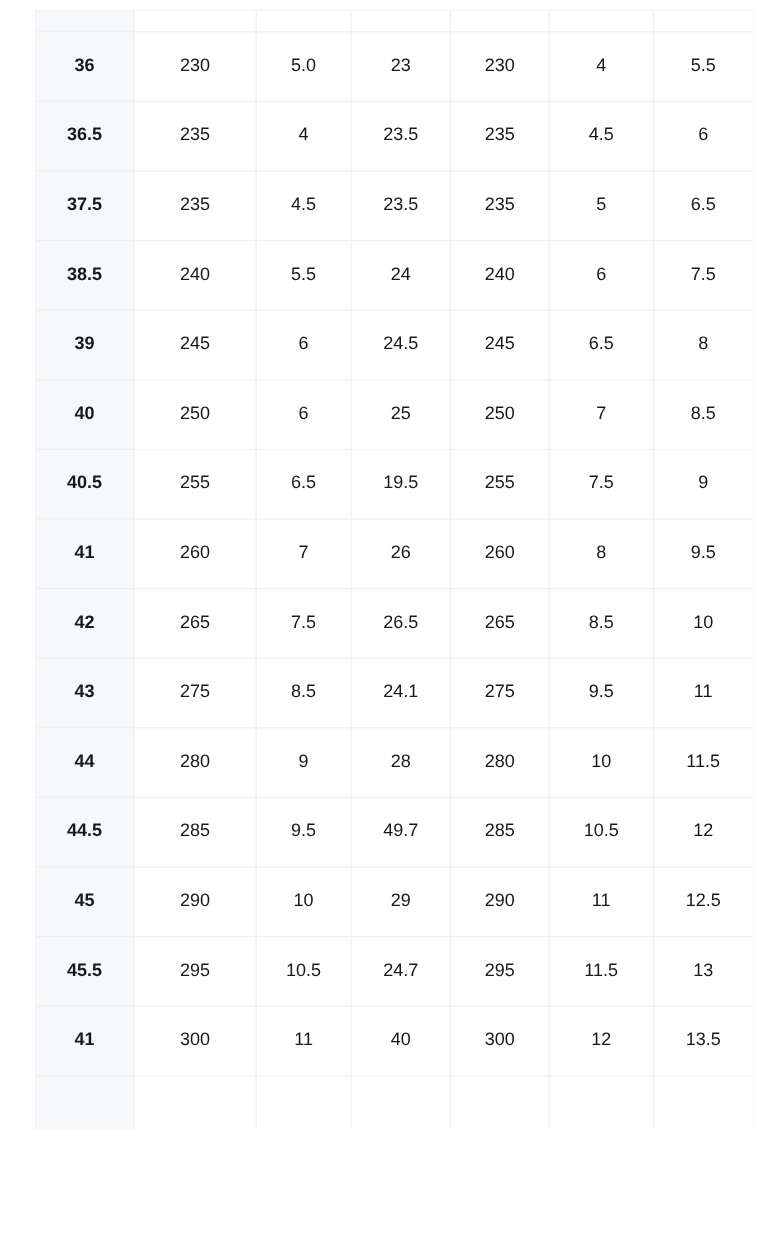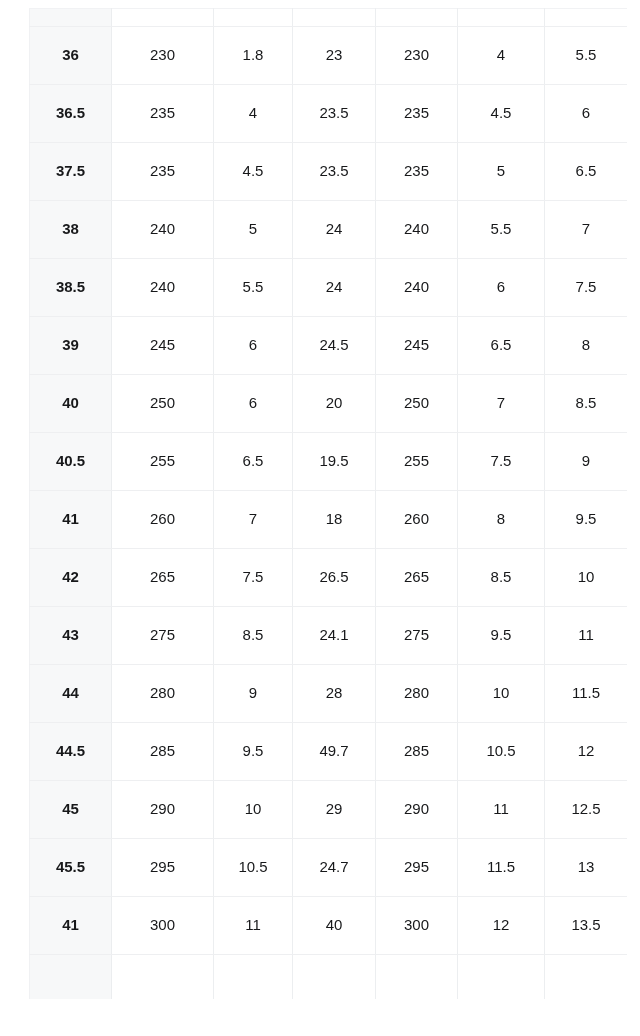--- a/index.html
+++ b/index.html
@@ -131,21 +131,21 @@
             </td>
           </tr>
           <tr>
             <td class="sizecol">
               <span class="cell-text">36</span>
             </td>
             <td>
               <span class="cell-text">230</span>
             </td>
             <td>
-              <span class="cell-text">1.8</span>
+              <span class="cell-text">5.0</span>
             </td>
             <td>
               <span class="cell-text">23</span>
             </td>
             <td>
               <span class="cell-text">230</span>
             </td>
             <td>
               <span class="cell-text">4</span>
             </td>
@@ -194,145 +194,122 @@
             </td>
             <td>
               <span class="cell-text">5</span>
             </td>
             <td>
               <span class="cell-text">6.5</span>
             </td>
           </tr>
           <tr>
             <td class="sizecol">
-              <span class="cell-text">38</span>
+              <span class="cell-text">38.5</span>
             </td>
             <td>
               <span class="cell-text">240</span>
             </td>
             <td>
-              <span class="cell-text">5</span>
+              <span class="cell-text">5.5</span>
             </td>
             <td>
               <span class="cell-text">24</span>
             </td>
             <td>
               <span class="cell-text">240</span>
             </td>
             <td>
-              <span class="cell-text">5.5</span>
+              <span class="cell-text">6</span>
+            </td>
+            <td>
+              <span class="cell-text">7.5</span>
+            </td>
+          </tr>
+          <tr>
+            <td class="sizecol">
+              <span class="cell-text">39</span>
+            </td>
+            <td>
+              <span class="cell-text">245</span>
+            </td>
+            <td>
+              <span class="cell-text">6</span>
+            </td>
+            <td>
+              <span class="cell-text">24.5</span>
+            </td>
+            <td>
+              <span class="cell-text">245</span>
+            </td>
+            <td>
+              <span class="cell-text">6.5</span>
+            </td>
+            <td>
+              <span class="cell-text">8</span>
+            </td>
+          </tr>
+          <tr>
+            <td class="sizecol">
+              <span class="cell-text">40</span>
+            </td>
+            <td>
+              <span class="cell-text">250</span>
+            </td>
+            <td>
+              <span class="cell-text">6</span>
+            </td>
+            <td>
+              <span class="cell-text">25</span>
+            </td>
+            <td>
+              <span class="cell-text">250</span>
             </td>
             <td>
               <span class="cell-text">7</span>
             </td>
-          </tr>
-          <tr>
-            <td class="sizecol">
-              <span class="cell-text">38.5</span>
-            </td>
-            <td>
-              <span class="cell-text">240</span>
-            </td>
-            <td>
-              <span class="cell-text">5.5</span>
-            </td>
-            <td>
-              <span class="cell-text">24</span>
-            </td>
-            <td>
-              <span class="cell-text">240</span>
-            </td>
-            <td>
-              <span class="cell-text">6</span>
+            <td>
+              <span class="cell-text">8.5</span>
+            </td>
+          </tr>
+          <tr>
+            <td class="sizecol">
+              <span class="cell-text">40.5</span>
+            </td>
+            <td>
+              <span class="cell-text">255</span>
+            </td>
+            <td>
+              <span class="cell-text">6.5</span>
+            </td>
+            <td>
+              <span class="cell-text">19.5</span>
+            </td>
+            <td>
+              <span class="cell-text">255</span>
             </td>
             <td>
               <span class="cell-text">7.5</span>
             </td>
-          </tr>
-          <tr>
-            <td class="sizecol">
-              <span class="cell-text">39</span>
-            </td>
-            <td>
-              <span class="cell-text">245</span>
-            </td>
-            <td>
-              <span class="cell-text">6</span>
-            </td>
-            <td>
-              <span class="cell-text">24.5</span>
-            </td>
-            <td>
-              <span class="cell-text">245</span>
-            </td>
-            <td>
-              <span class="cell-text">6.5</span>
-            </td>
-            <td>
-              <span class="cell-text">8</span>
-            </td>
-          </tr>
-          <tr>
-            <td class="sizecol">
-              <span class="cell-text">40</span>
-            </td>
-            <td>
-              <span class="cell-text">250</span>
-            </td>
-            <td>
-              <span class="cell-text">6</span>
-            </td>
-            <td>
-              <span class="cell-text">20</span>
-            </td>
-            <td>
-              <span class="cell-text">250</span>
+            <td>
+              <span class="cell-text">9</span>
+            </td>
+          </tr>
+          <tr>
+            <td class="sizecol">
+              <span class="cell-text">41</span>
+            </td>
+            <td>
+              <span class="cell-text">260</span>
             </td>
             <td>
               <span class="cell-text">7</span>
             </td>
             <td>
-              <span class="cell-text">8.5</span>
-            </td>
-          </tr>
-          <tr>
-            <td class="sizecol">
-              <span class="cell-text">40.5</span>
-            </td>
-            <td>
-              <span class="cell-text">255</span>
-            </td>
-            <td>
-              <span class="cell-text">6.5</span>
-            </td>
-            <td>
-              <span class="cell-text">19.5</span>
-            </td>
-            <td>
-              <span class="cell-text">255</span>
-            </td>
-            <td>
-              <span class="cell-text">7.5</span>
-            </td>
-            <td>
-              <span class="cell-text">9</span>
-            </td>
-          </tr>
-          <tr>
-            <td class="sizecol">
-              <span class="cell-text">41</span>
-            </td>
-            <td>
-              <span class="cell-text">260</span>
-            </td>
-            <td>
-              <span class="cell-text">7</span>
-            </td>
-            <td>
-              <span class="cell-text">18</span>
+              <span class="cell-text">26</span>
             </td>
             <td>
               <span class="cell-text">260</span>
             </td>
             <td>
               <span class="cell-text">8</span>
             </td>
             <td>
               <span class="cell-text">9.5</span>
             </td>

